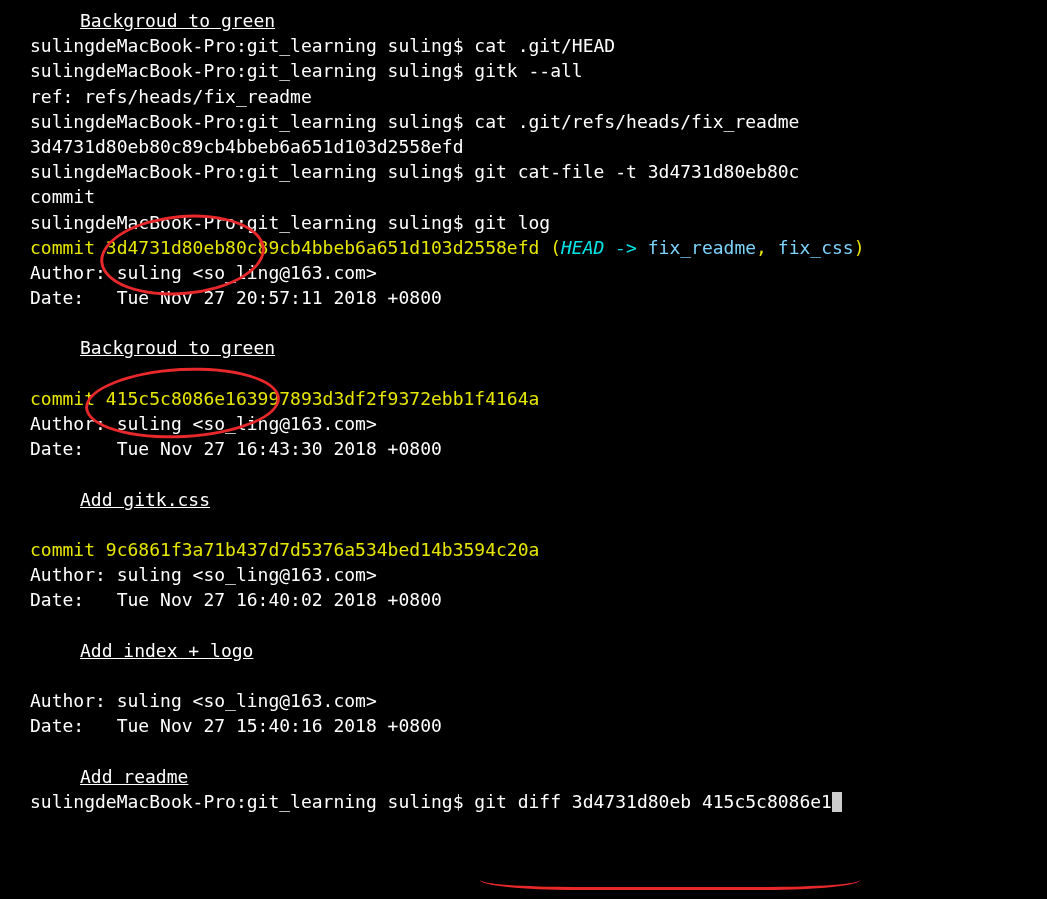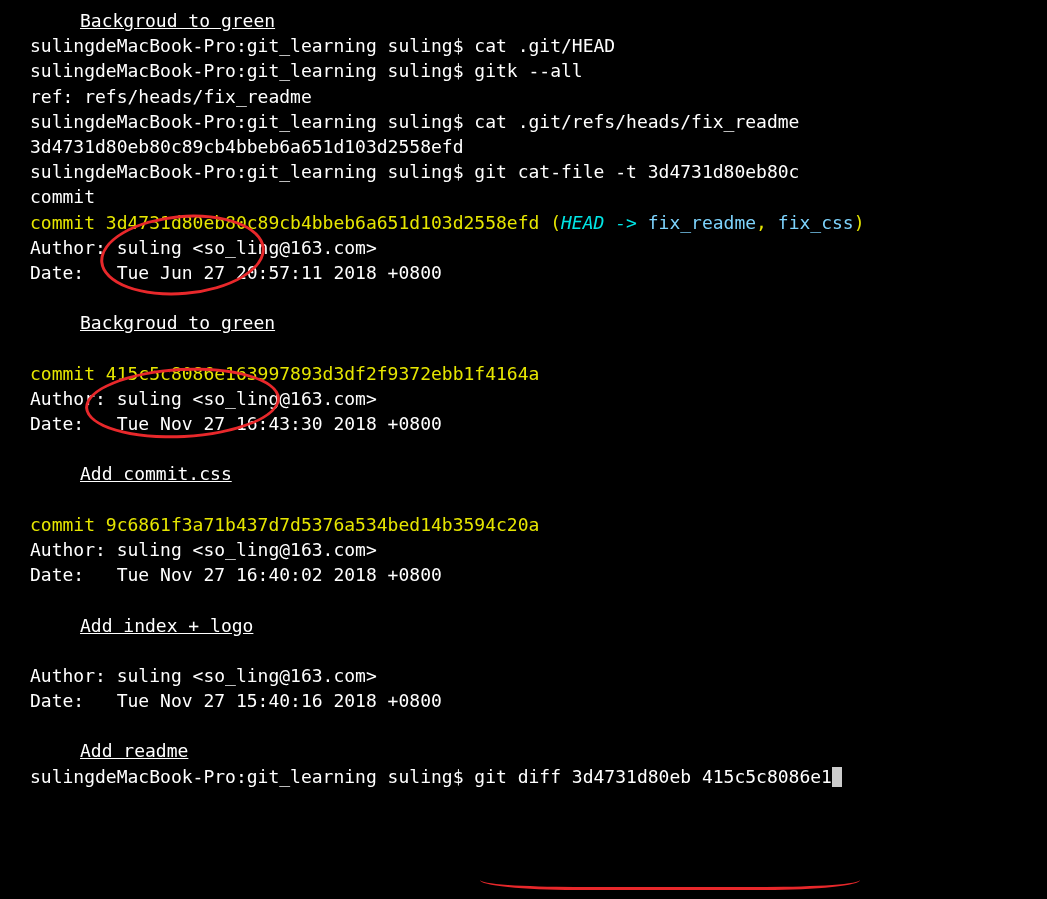--- a/index.html
+++ b/index.html
@@ -91,33 +91,34 @@
   <div class="line">ref: refs/heads/fix_readme</div>
 
   <div class="line"><span>sulingdeMacBook-Pro:git_learning suling$ </span><span>cat .git/refs/heads/fix_readme</span></div>
 
   <div class="line">3d4731d80eb80c89cb4bbeb6a651d103d2558efd</div>
 
   <div class="line"><span>sulingdeMacBook-Pro:git_learning suling$ </span><span>git cat-file -t 3d4731d80eb80c</span></div>
 
   <div class="line">commit</div>
 
+  <div class="line"><span>sulingdeMacBook-Pro:git_learning suling$ </span><span>git log</span></div>
 
   <div class="line"><span class="yellow">commit </span><span class="yellow">3d4731d80eb80c89cb4bbeb6a651d103d2558efd</span><span class="yellow"> (</span><span class="cyan">HEAD -&gt; </span><span class="green">fix_readme</span><span class="yellow">, </span><span class="green">fix_css</span><span class="yellow">)</span></div>
   <div class="line">Author: suling &lt;so_ling@163.com&gt;</div>
-  <div class="line">Date:   Tue Jun 27 20:57:11 2018 +0800</div>
+  <div class="line">Date:   Tue Nov 27 20:57:11 2018 +0800</div>
   <div class="line"> </div>
   <div class="line indent">Backgroud to green</div>
   <div class="line"> </div>
 
   <div class="line yellow">commit 415c5c8086e163997893d3df2f9372ebb1f4164a</div>
   <div class="line">Author: suling &lt;so_ling@163.com&gt;</div>
   <div class="line">Date:   Tue Nov 27 16:43:30 2018 +0800</div>
   <div class="line"> </div>
-  <div class="line indent">Add commit.css</div>
+  <div class="line indent">Add gitk.css</div>
   <div class="line"> </div>
 
   <div class="line yellow">commit 9c6861f3a71b437d7d5376a534bed14b3594c20a</div>
   <div class="line">Author: suling &lt;so_ling@163.com&gt;</div>
   <div class="line">Date:   Tue Nov 27 16:40:02 2018 +0800</div>
   <div class="line"> </div>
   <div class="line indent">Add index + logo</div>
   <div class="line"> </div>
 
   <div class="line">Author: suling &lt;so_ling@163.com&gt;</div>

